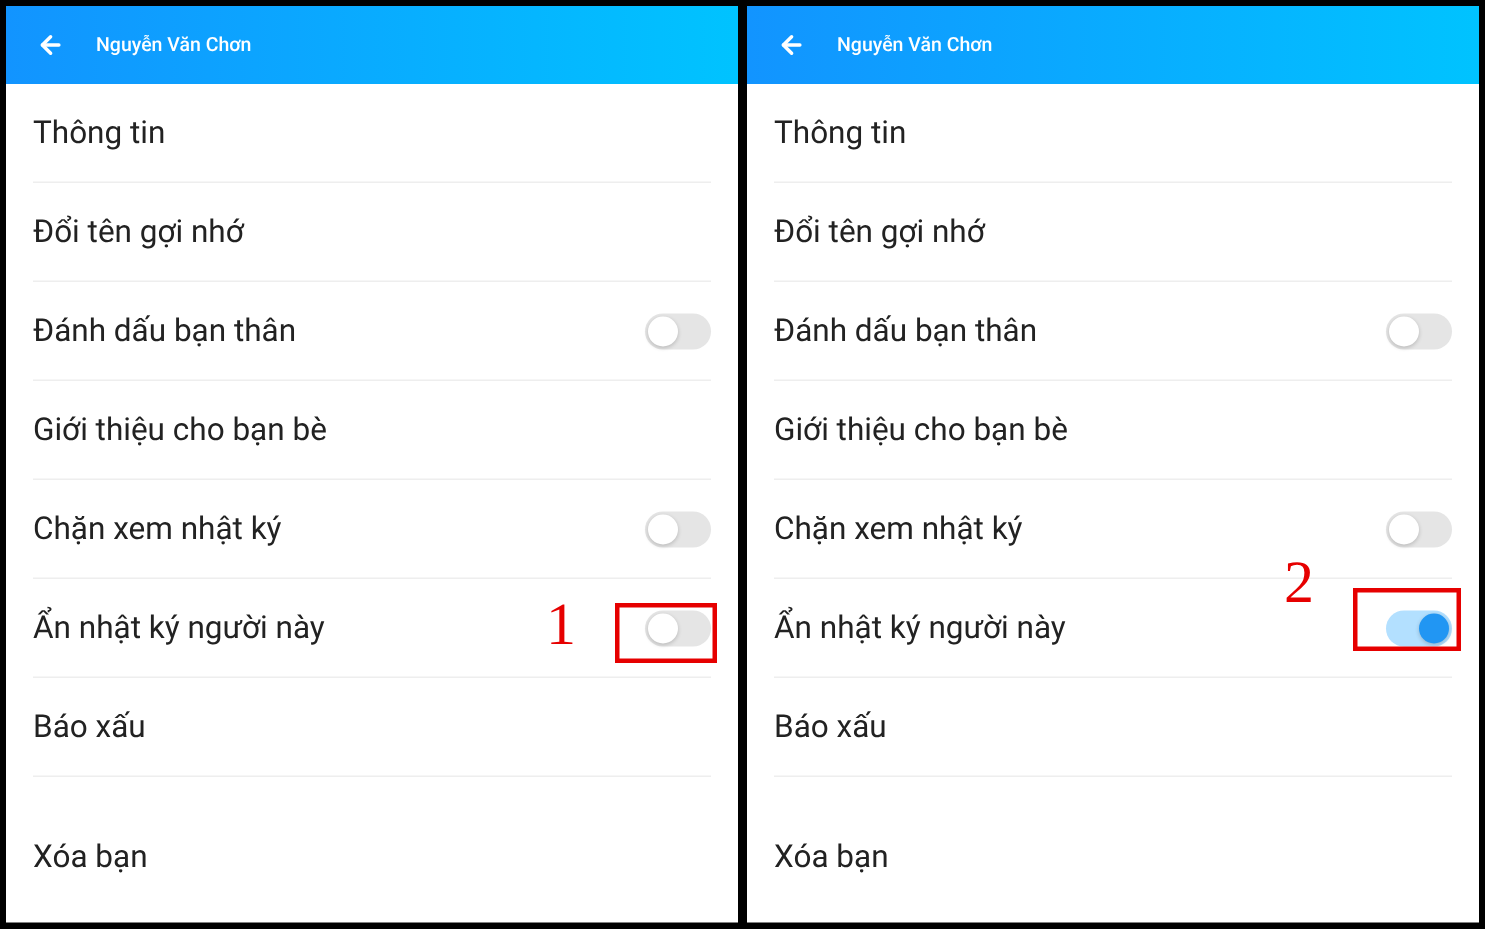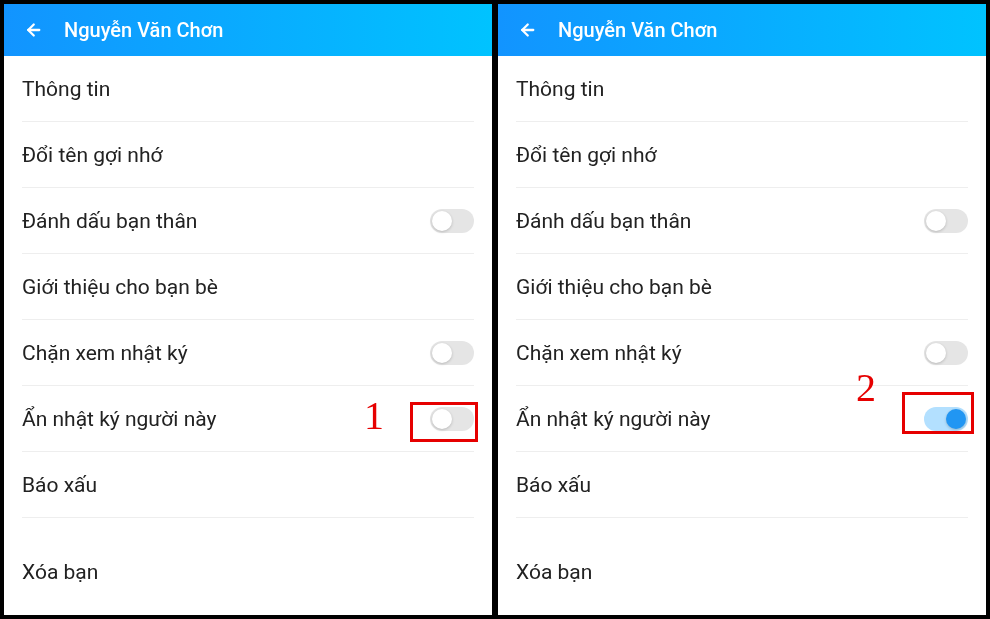--- a/index.html
+++ b/index.html
@@ -30,21 +30,21 @@
     .back-icon {
       width: 26px;
       height: 26px;
       display: flex;
       align-items: center;
       justify-content: center;
       margin-right: 20px;
     }
     .back-icon svg { width: 22px; height: 22px; }
     .header-title {
-      font-size: 20px;
+      font-size: 13px;
       font-weight: 500;
     }
     .list {
       flex: 1;
       padding: 0 18px;
     }
     .row {
       height: 66px;
       display: flex;
       align-items: center;

